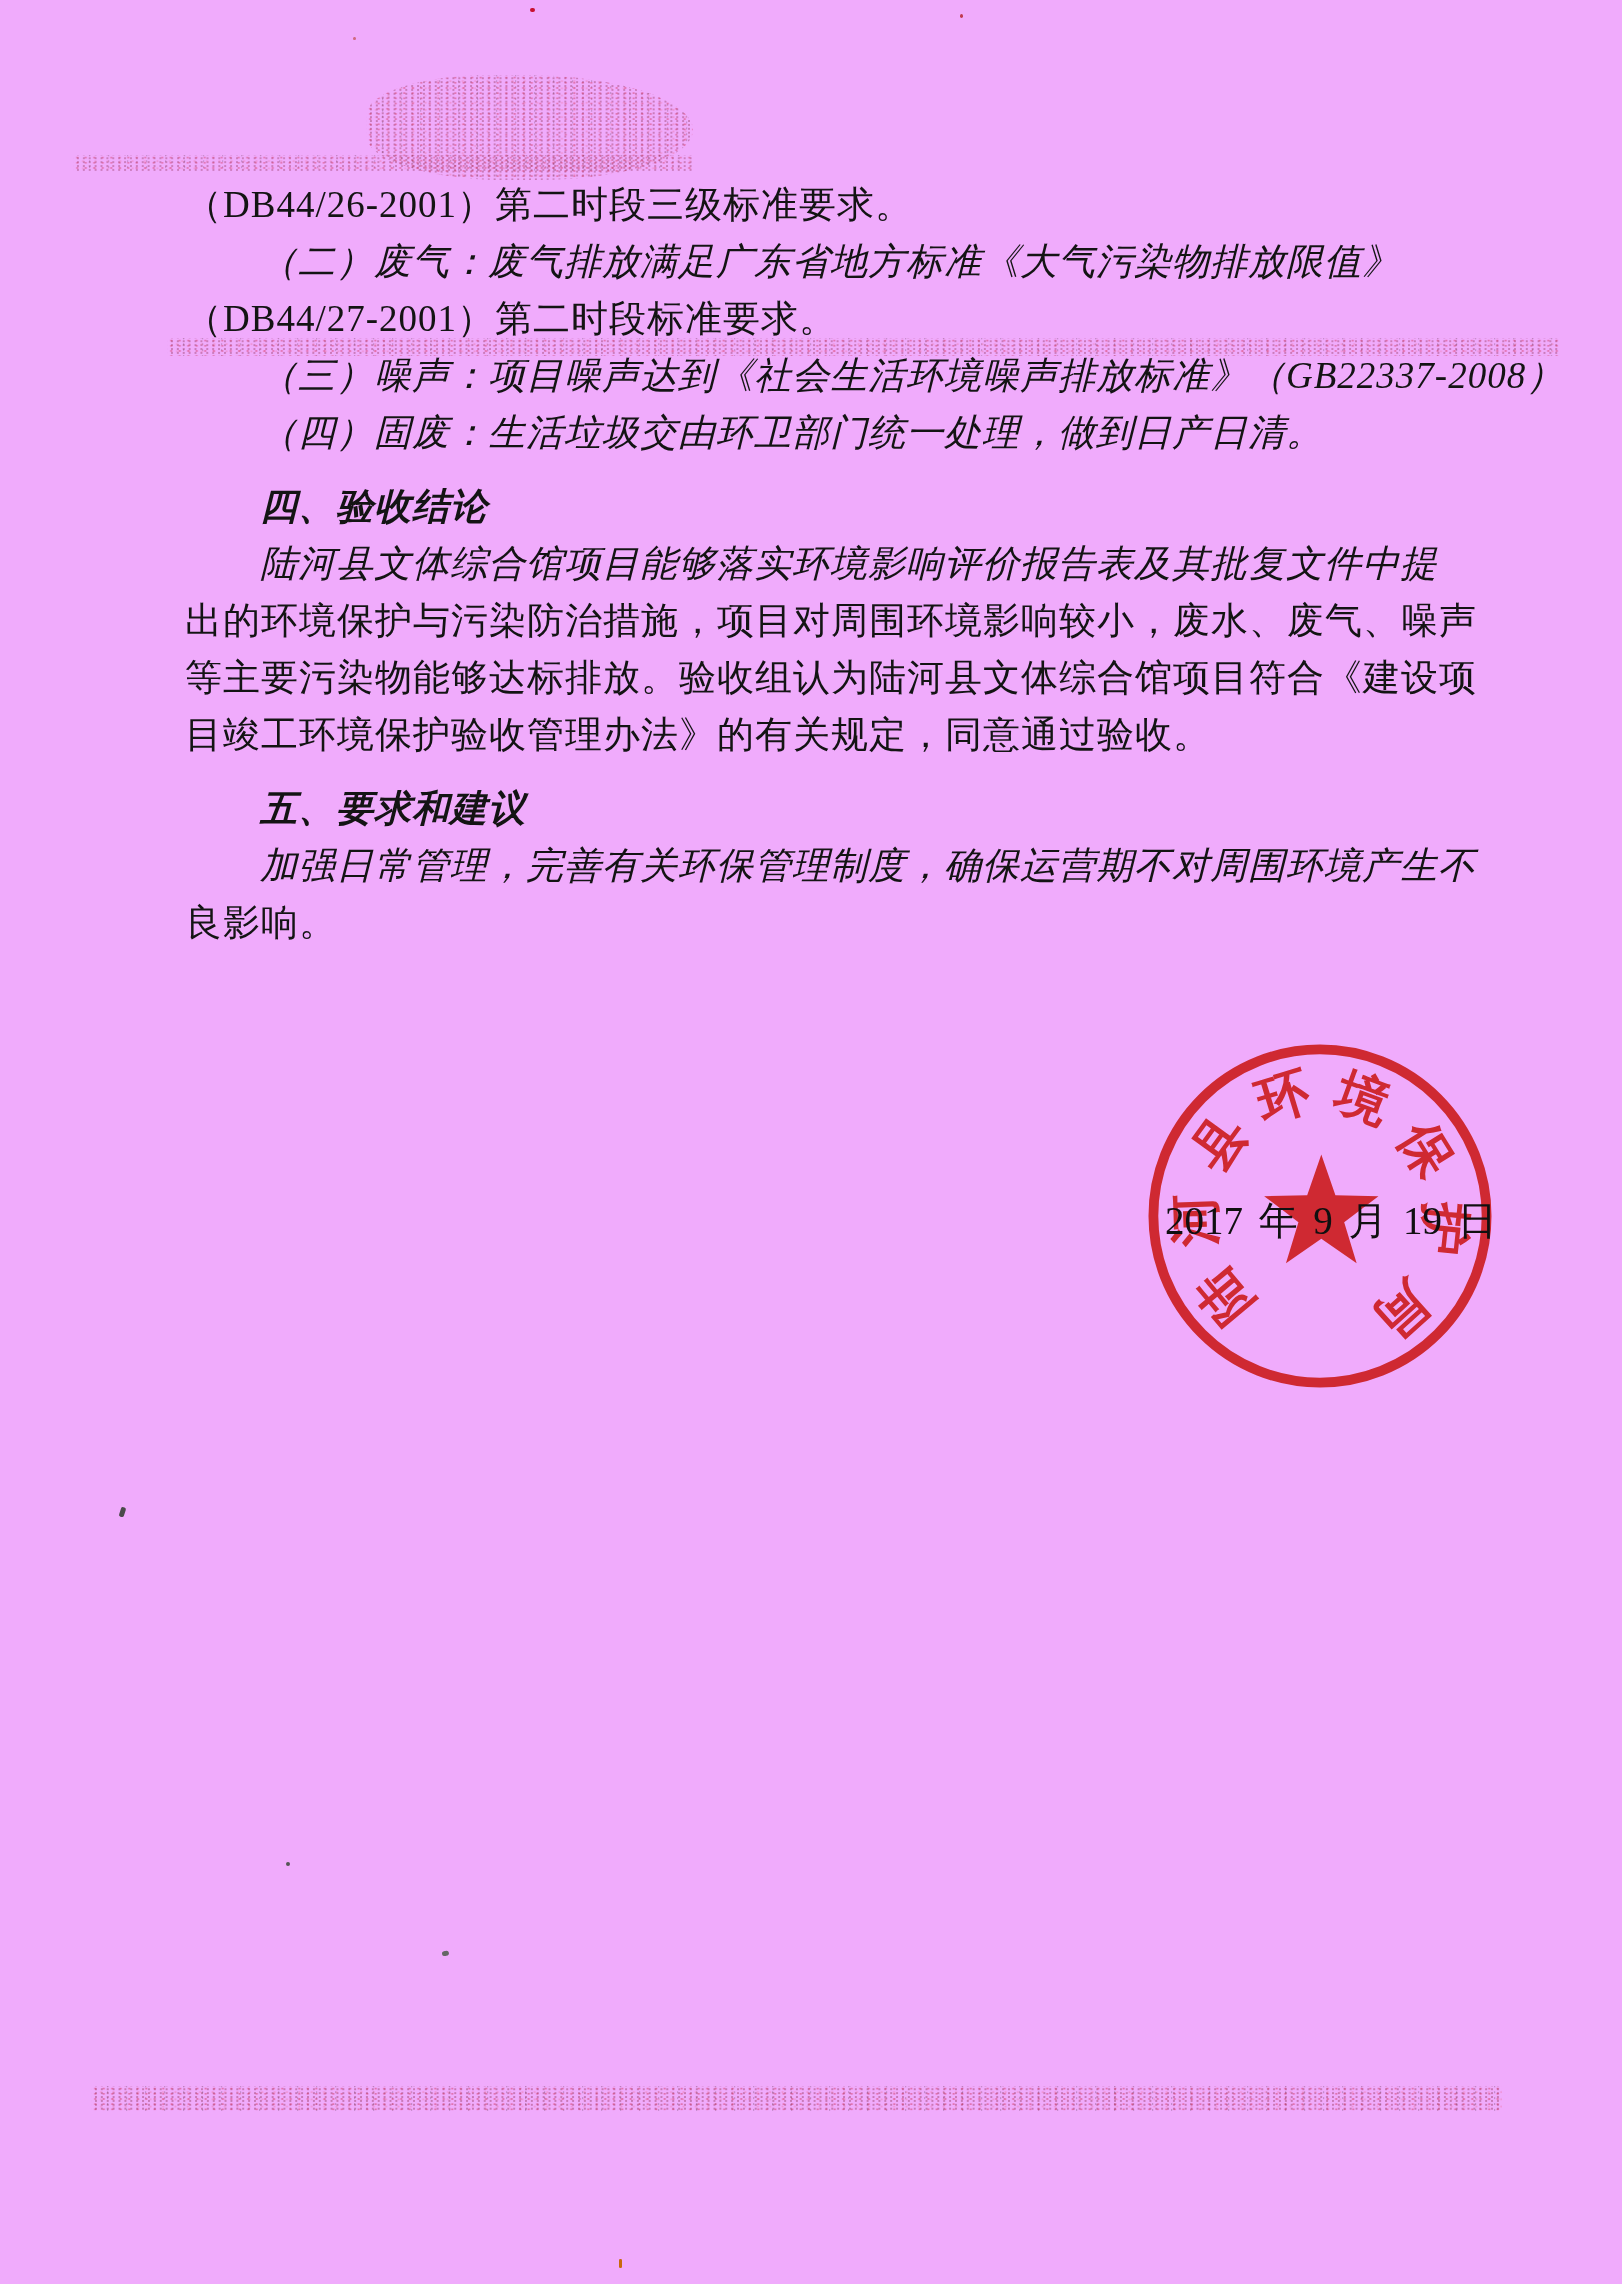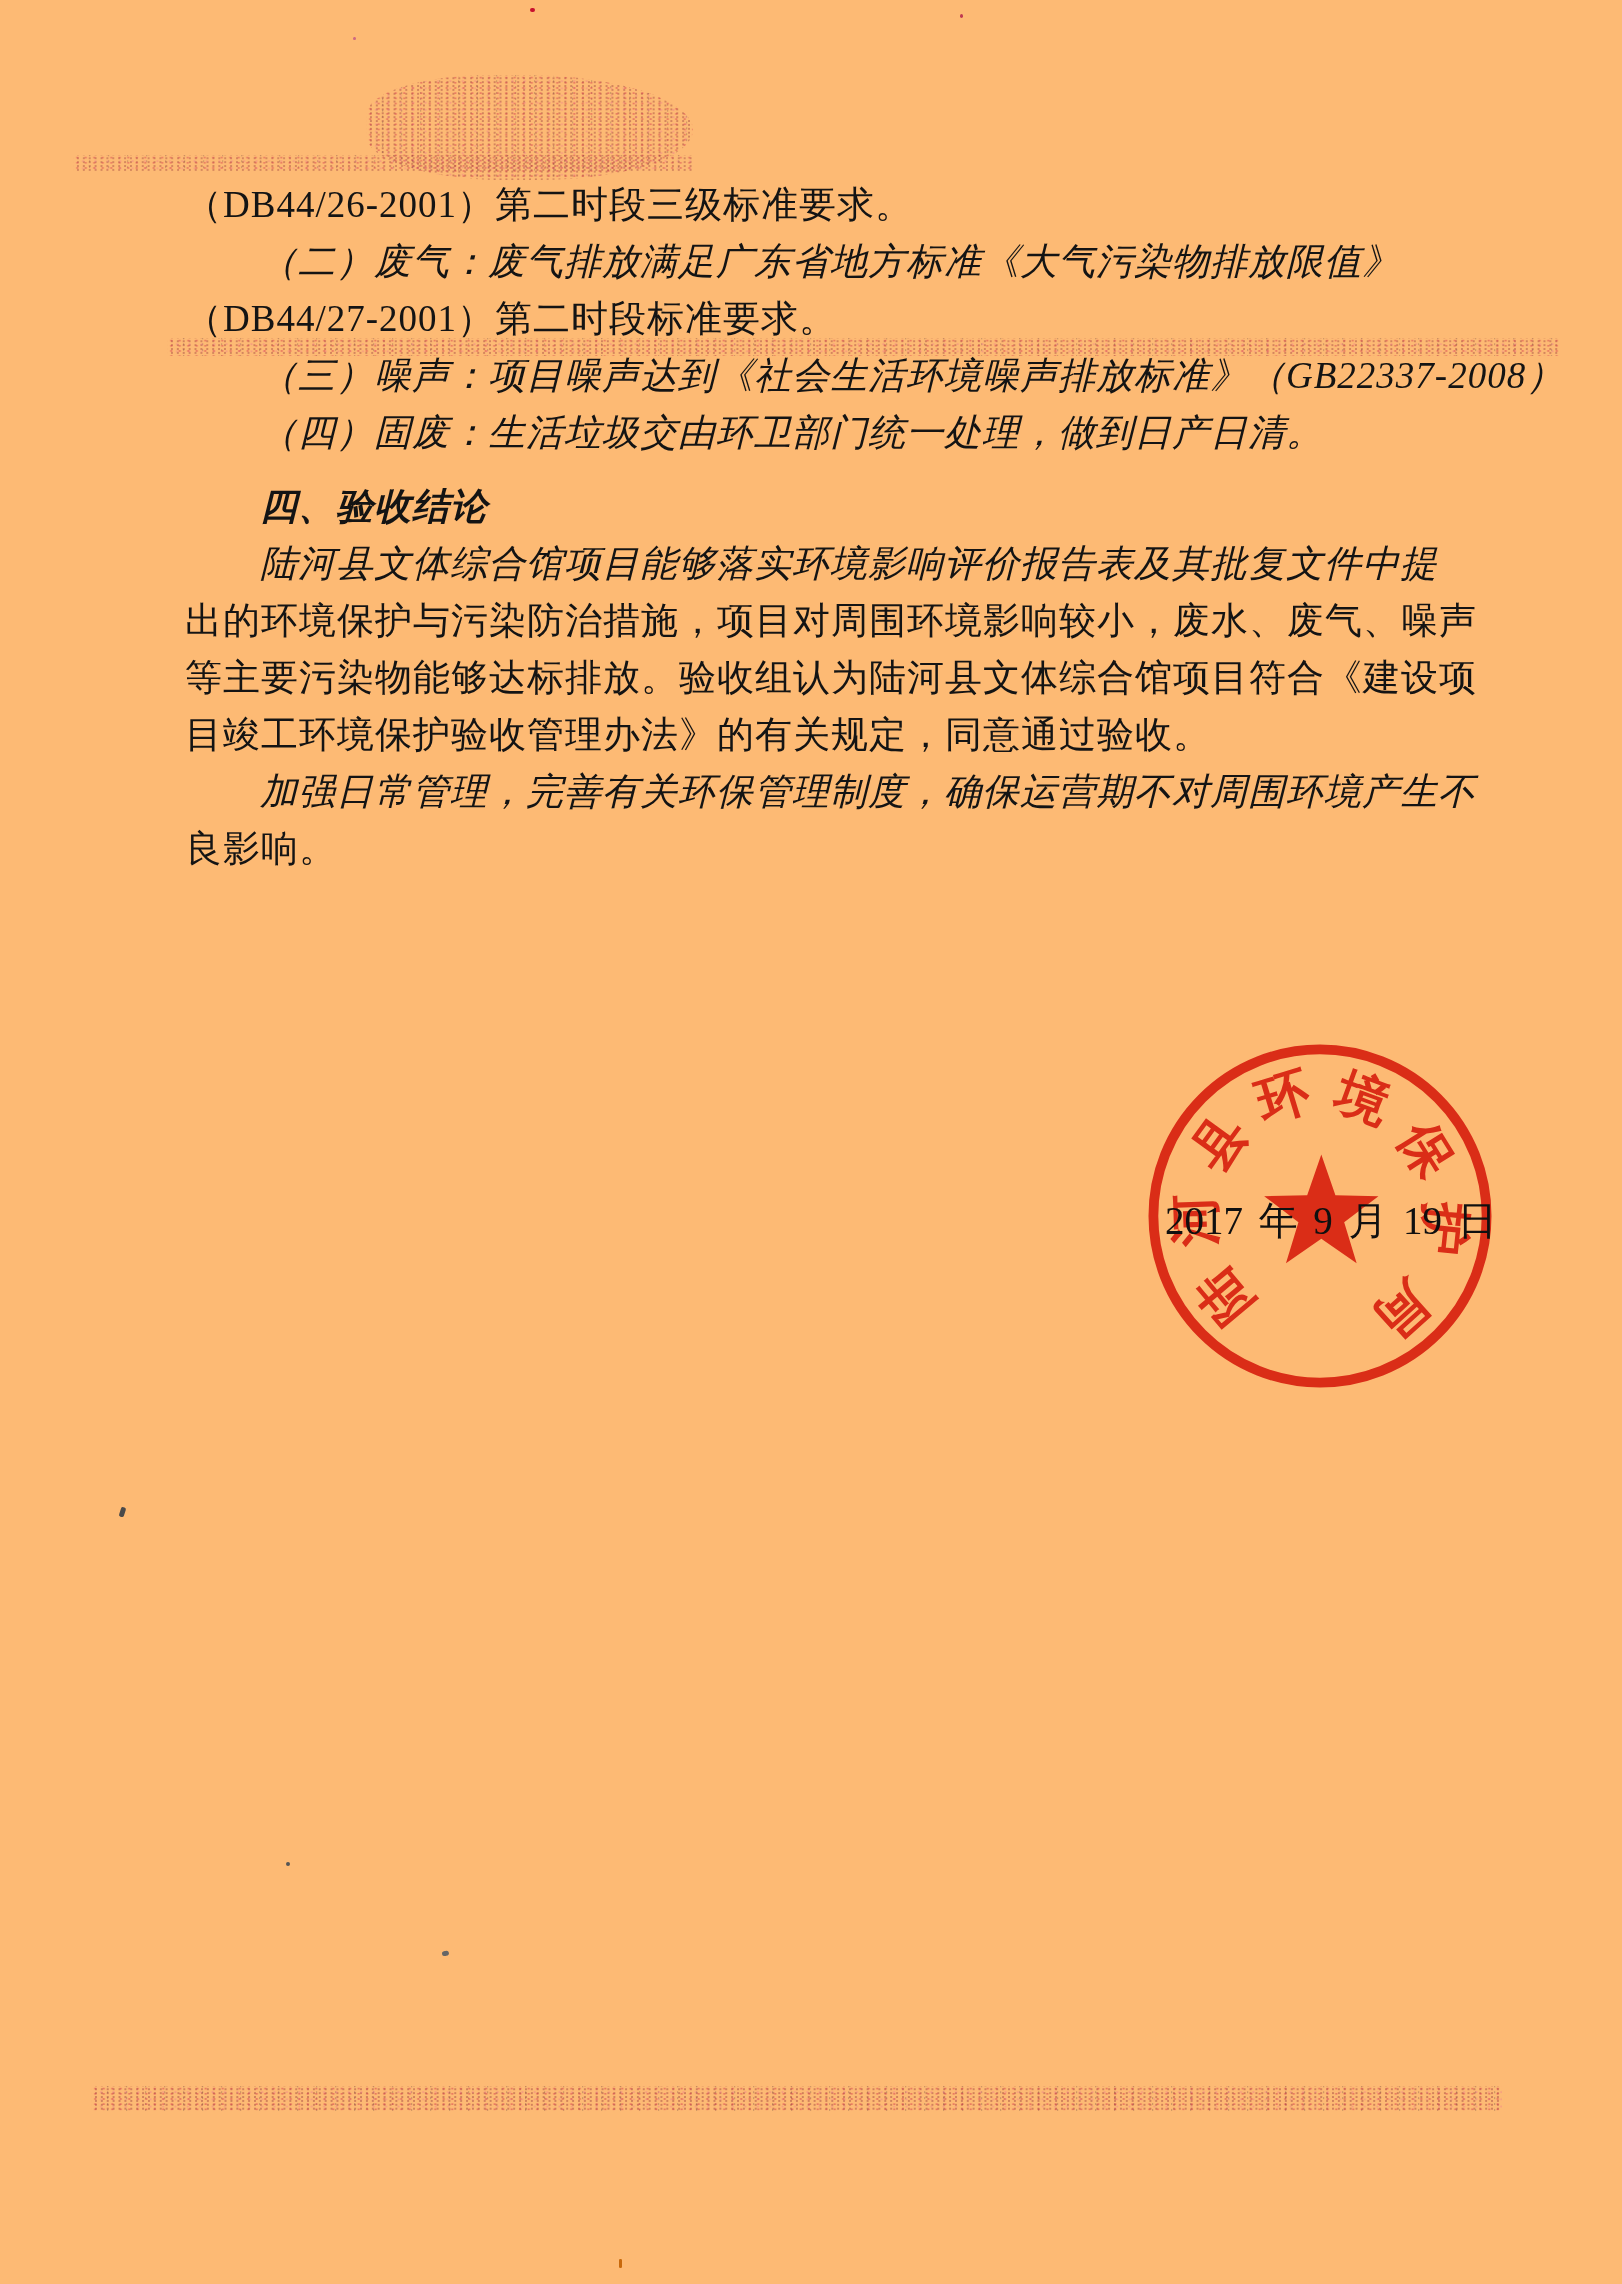--- a/index.html
+++ b/index.html
@@ -1,19 +1,19 @@
 <!DOCTYPE html>
 <html style="font-size:10.5px"><head>
 <meta charset="utf-8">
 <style>
   html,body{margin:0;padding:0;background:#e9e9e9;}
   .page{
     position:relative;
     width:1623px;height:2284px;
-    background:#fdba74;
+    background:#f0abfc;
     overflow:hidden;
     font-family:"Liberation Serif","DejaVu Serif",serif;
     color:#1a1a1a;
   }
   
   .textblock{
     position:absolute;
     left:185px; top:176px;
     width:1316px;
     font-size:37px;
@@ -91,20 +91,21 @@
     <div class="doc-line">（DB44/26-2001）第二时段三级标准要求。</div>
     <div class="doc-line indent">（二）废气：废气排放满足广东省地方标准《大气污染物排放限值》</div>
     <div class="doc-line">（DB44/27-2001）第二时段标准要求。</div>
     <div class="doc-line indent">（三）噪声：项目噪声达到《社会生活环境噪声排放标准》（GB22337-2008）</div>
     <div class="doc-line indent">（四）固废：生活垃圾交由环卫部门统一处理，做到日产日清。</div>
     <div class="doc-line indent bold">四、验收结论</div>
     <div class="doc-line indent">陆河县文体综合馆项目能够落实环境影响评价报告表及其批复文件中提</div>
     <div class="doc-line">出的环境保护与污染防治措施，项目对周围环境影响较小，废水、废气、噪声</div>
     <div class="doc-line">等主要污染物能够达标排放。验收组认为陆河县文体综合馆项目符合《建设项</div>
     <div class="doc-line">目竣工环境保护验收管理办法》的有关规定，同意通过验收。</div>
+    <div class="doc-line indent bold">五、要求和建议</div>
     <div class="doc-line indent">加强日常管理，完善有关环保管理制度，确保运营期不对周围环境产生不</div>
     <div class="doc-line">良影响。</div>
   </div>
 
   <svg class="seal" viewBox="0 0 600 600">
     <circle cx="300" cy="300" r="255" fill="none" stroke-width="15" stroke="#d8271b"></circle>
     <polygon points="302,206 323.6,268.2 389.5,269.6 337.0,309.4 356.1,372.4 302,334.8 247.9,372.4 267.0,309.4 214.5,269.6 280.4,268.2" fill="#d8271b"></polygon>
     <text transform="rotate(-130,300,300)" x="300" y="108" font-size="80" text-anchor="middle" dominant-baseline="central" fill="#d8271b">陆</text>
     <text transform="rotate(-92,300,300)" x="300" y="108" font-size="80" text-anchor="middle" dominant-baseline="central" fill="#d8271b">河</text>
     <text transform="rotate(-54,300,300)" x="300" y="108" font-size="80" text-anchor="middle" dominant-baseline="central" fill="#d8271b">县</text>

